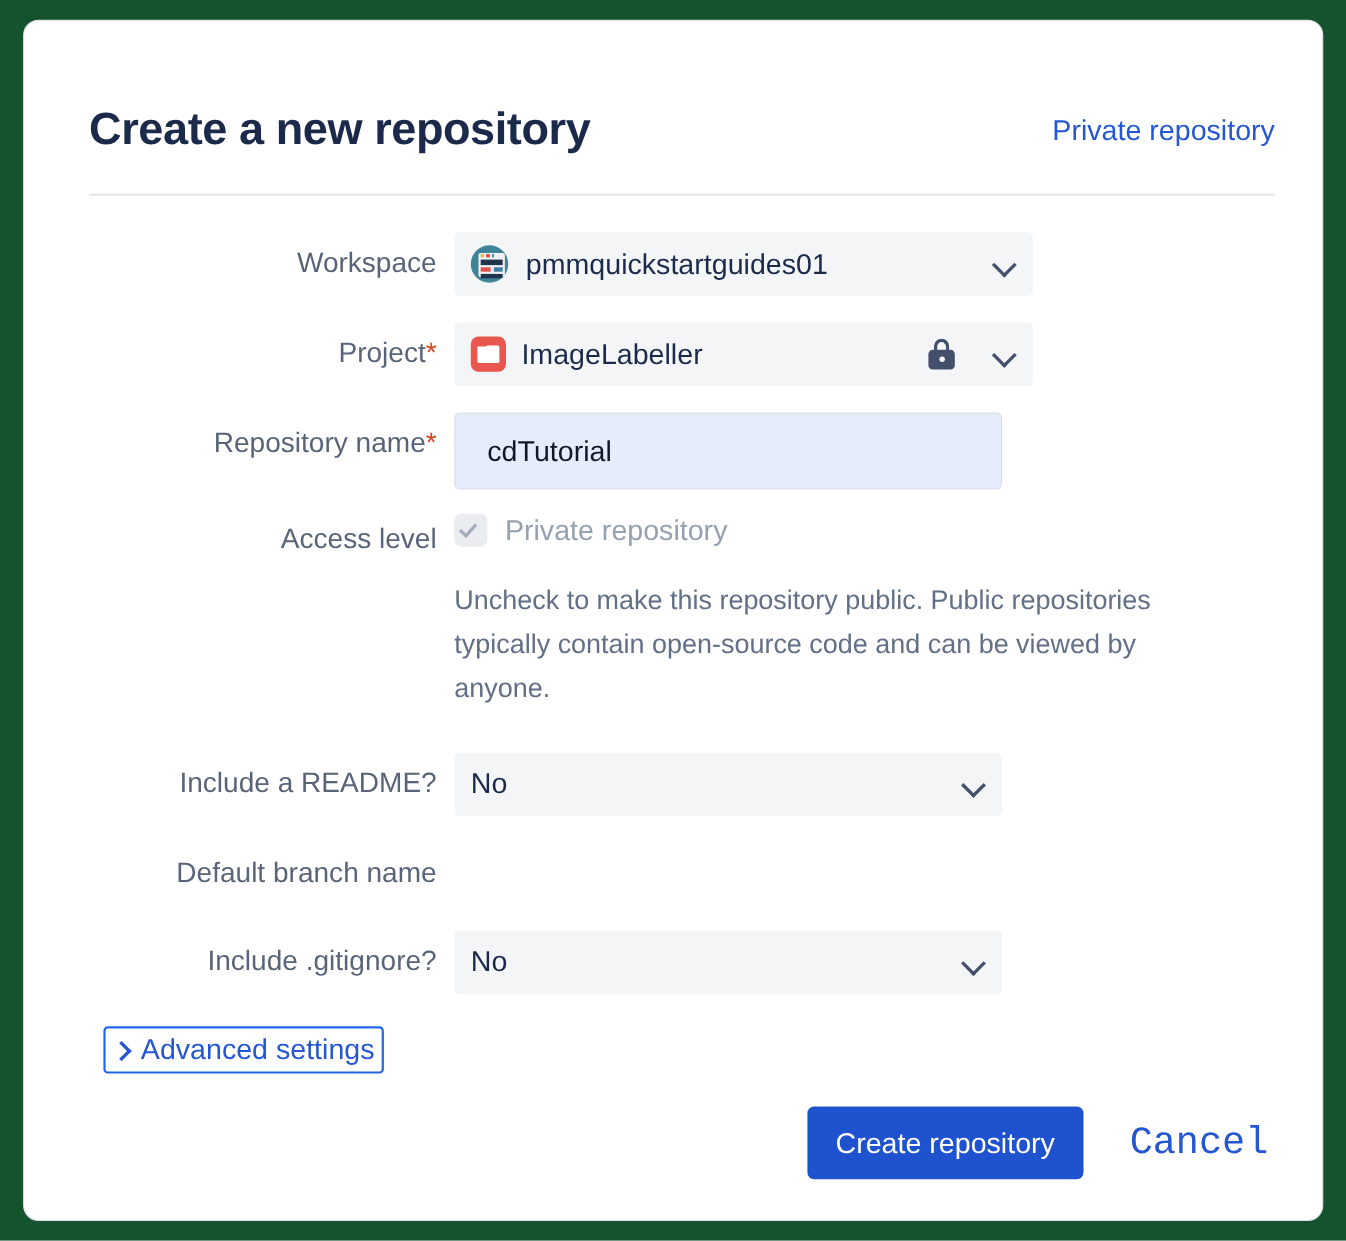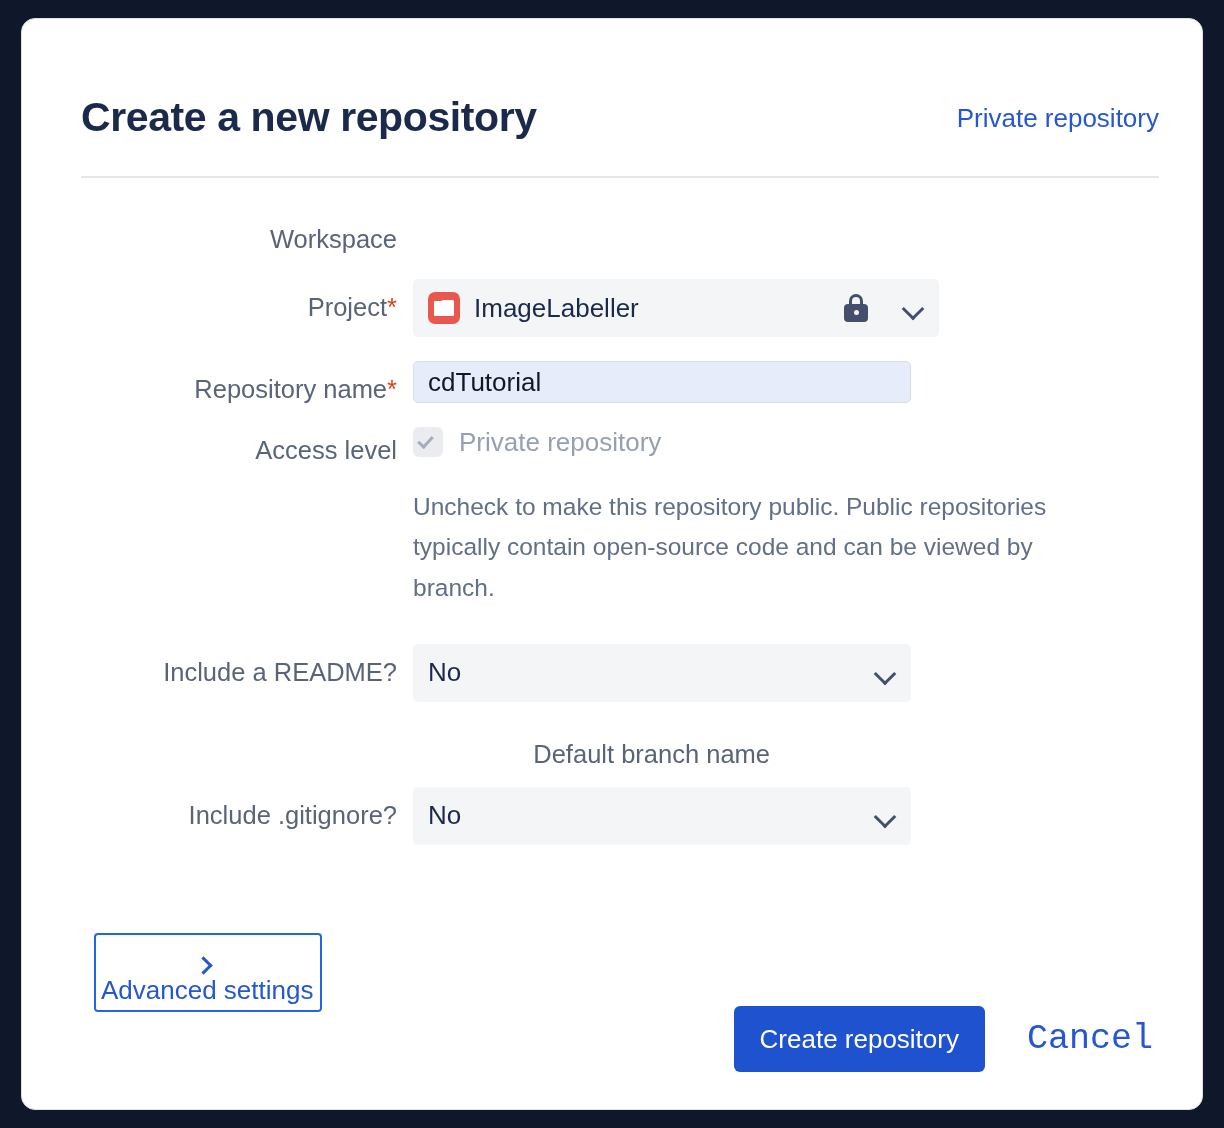--- a/index.html
+++ b/index.html
@@ -10,21 +10,21 @@
     height: 1128px;
     background: #ffffff;
     font-family: "Liberation Sans", sans-serif;
     -webkit-font-smoothing: antialiased;
   }
 
   .page {
     position: relative;
     width: 1224px;
     height: 1128px;
-    background: #0f172a;
+    background: #14532d;
     overflow: hidden;
   }
 
   
   .card {
     position: absolute;
     left: 21px;
     top: 18px;
     width: 1182px;
     height: 1092px;
@@ -135,27 +135,27 @@
     top: 4px;
     width: 13px;
     height: 13px;
     border-right: 3.5px solid #44506b;
     border-bottom: 3.5px solid #44506b;
     transform: rotate(45deg);
   }
 
   .text-input {
     width: 498px;
-    height: 42px;
+    height: 70px;
     border-radius: 5px;
     border: 1px solid #dfe1e6;
     background: #fafbfc;
     font-size: 26px;
     color: #172b4d;
-    padding: 0 14px;
+    padding: 0 29px;
     font-family: "Liberation Sans", sans-serif;
     outline: none;
   }
   .text-input.selected {
     background: #e7ecfb;
     border: 1px solid #d8dde7;
     color: #111827;
   }
 
   
@@ -295,23 +295,22 @@
 
   
   .adv-wrap {
     position: absolute;
     left: 72px;
     top: 914px;
     display: inline-flex;
     align-items: center;
     border: 2px solid #2266e8;
     border-radius: 4px;
-    padding: 20px 7px 4px 5px;
+    padding: 4px 7px 4px 5px;
     cursor: pointer;
-    flex-direction: column;
   }
   .chev-right {
     width: 18px;
     height: 20px;
     position: relative;
     flex: 0 0 auto;
     margin-right: 9px;
   }
   .chev-right::before {
     content: "";
@@ -363,39 +362,53 @@
     cursor: pointer;
     white-space: nowrap;
   }
 
   
   .r-workspace { margin-bottom: 24px; }
   .r-project   { margin-bottom: 24px; }
   .r-reponame  { margin-bottom: 22px; }
   .r-access    { margin-bottom: 36px; }
   .r-readme    { margin-bottom: 24px; }
-  .r-branch    { margin-bottom: 17px; justify-content: center; }
+  .r-branch    { margin-bottom: 36px; }
   .lbl-pad     { padding-top: 13px; }
 </style>
 </head>
 <body>
 
 <div class="page">
   <div class="card">
 
     <div class="card-header">
       <div class="page-title">Create a new repository</div>
       <a class="import-link">Private repository</a>
     </div>
     <div class="header-divider"></div>
 
     <div class="form">
 
       <div class="row r-workspace">
         <div class="lbl-col lbl-pad">Workspace</div>
+        <div class="ctl-col">
+          <div class="select-box wide">
+            <span class="avatar-ws">
+              <span class="win"></span>
+              <span class="dots"></span>
+              <span class="bar1"></span>
+              <span class="bar2"></span>
+              <span class="bar3"></span>
+              <span class="bar4"></span>
+            </span>
+            <span class="select-value">pmmquickstartguides01</span>
+            <span class="chev-down"></span>
+          </div>
+        </div>
       </div>
 
       <div class="row r-project">
         <div class="lbl-col lbl-pad"><span>Project</span><span class="req">*</span></div>
         <div class="ctl-col">
           <div class="select-box wide">
             <span class="proj-icon"></span>
             <span class="select-value">ImageLabeller</span>
             <span class="lock-icon">
               <span class="shackle"></span>
@@ -416,21 +429,21 @@
 
       <div class="row r-access">
         <div class="lbl-col" style="padding-top:8px;">Access level</div>
         <div class="ctl-col">
           <div class="check-row">
             <span class="checkbox">
                 <span class="tick"></span>
               </span>
             <span class="check-label">Private repository</span>
           </div>
-          <div class="help-text">Uncheck to make this repository public. Public repositories typically contain open-source code and can be viewed by branch.</div>
+          <div class="help-text">Uncheck to make this repository public. Public repositories typically contain open-source code and can be viewed by anyone.</div>
         </div>
       </div>
 
       <div class="row r-readme">
         <div class="lbl-col lbl-pad">Include a README?</div>
         <div class="ctl-col">
           <div class="select-box">
             <span class="select-value">No</span>
             <span class="chev-down"></span>
           </div>

